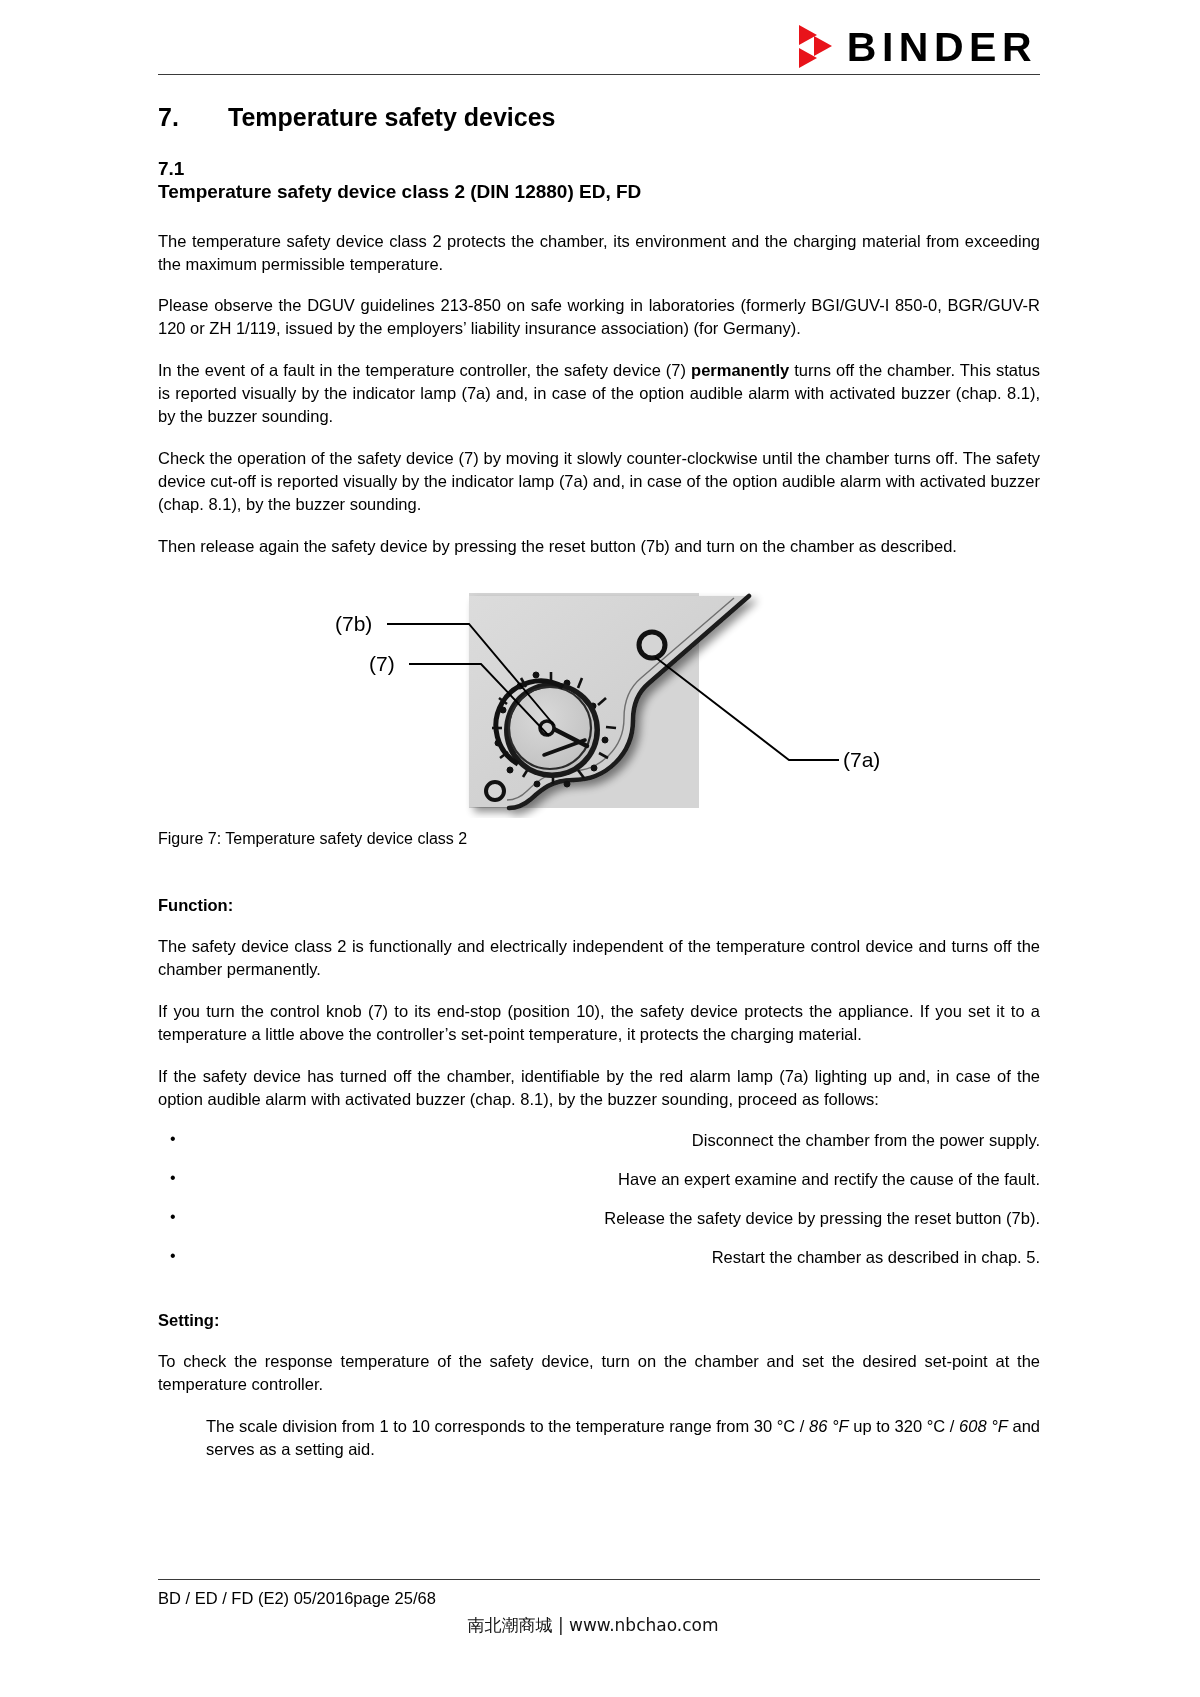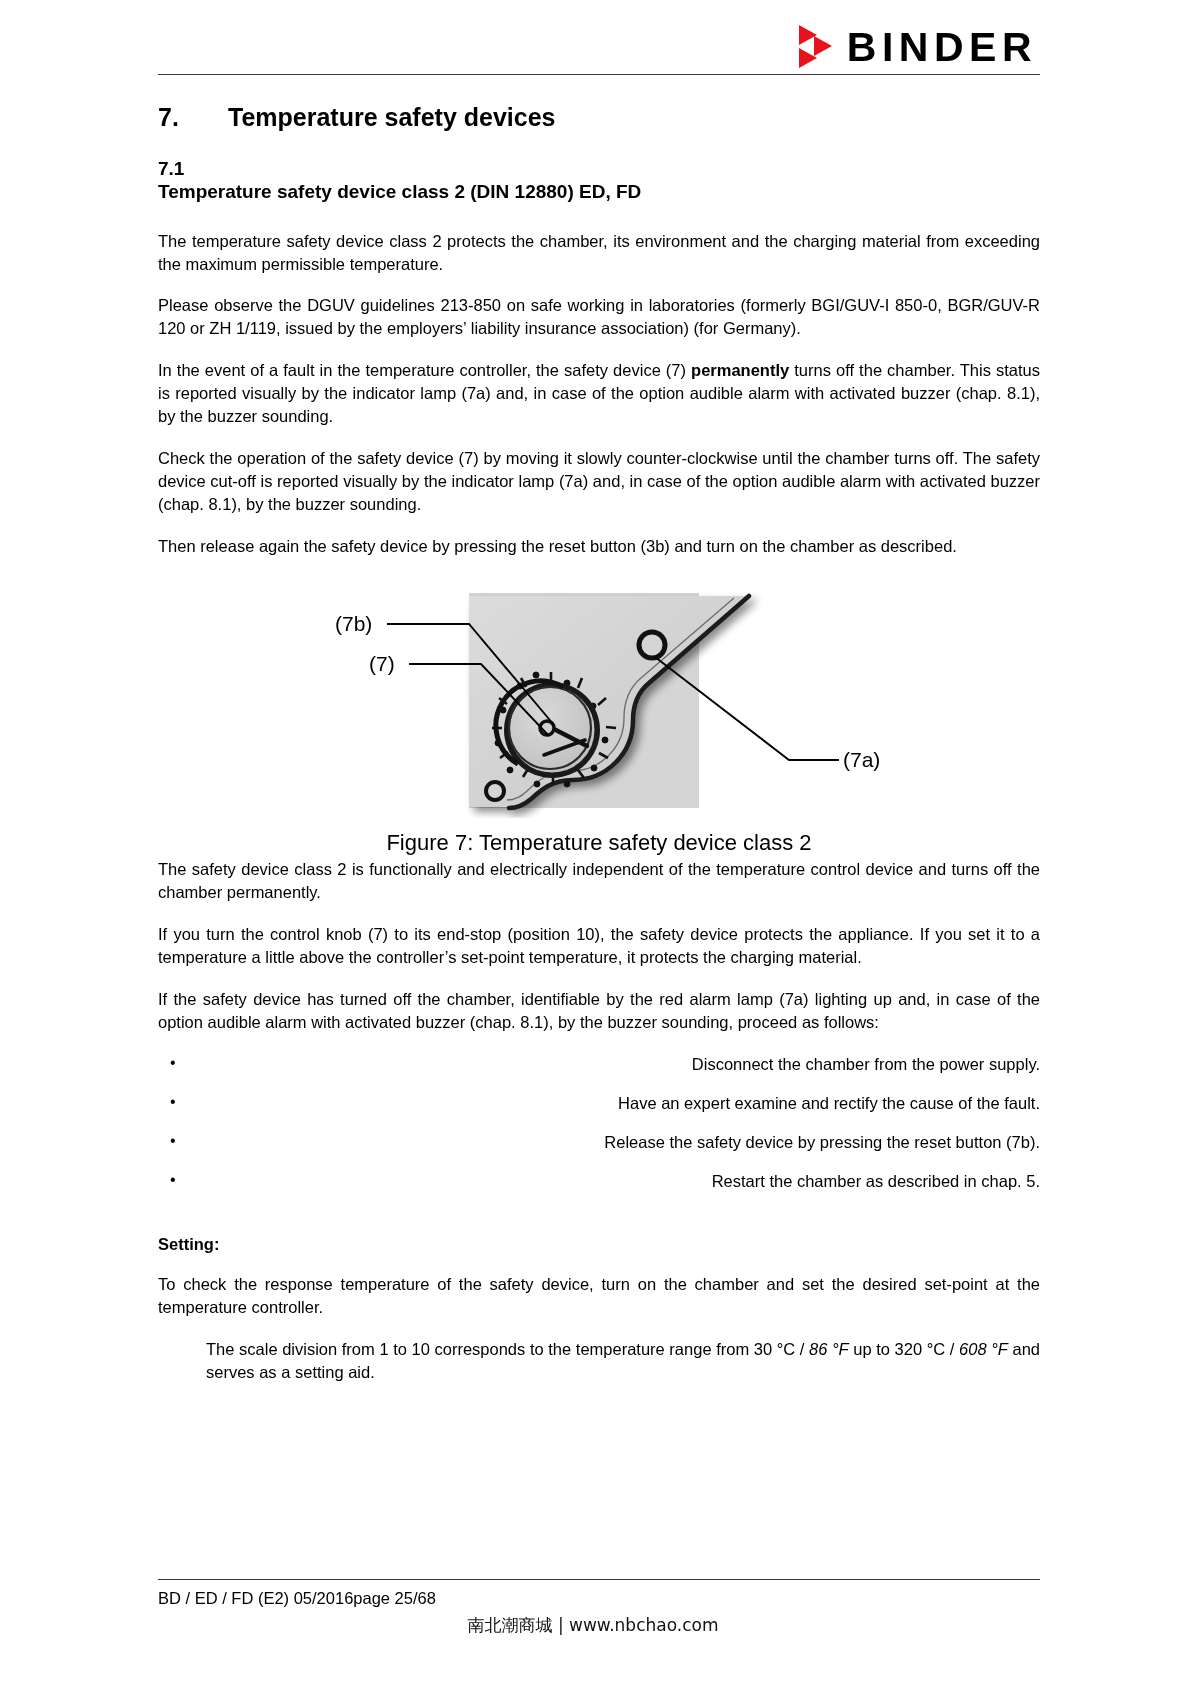--- a/index.html
+++ b/index.html
@@ -141,24 +141,24 @@
   
   .figure {
     margin: 30px 0 0 0;
     text-align: center;
   }
   .figure-art {
     display: block;
     margin: 0 auto;
   }
   .figure-caption {
-    font-size: 22px;
+    font-size: 16px;
     line-height: 1.39;
     margin-top: 10px;
-    text-align: center;
+    text-align: left;
   }
 
   
   .footer {
     position: absolute;
     left: 158px;
     right: 160px;
     bottom: 88px;
   }
   .footer-rule {
@@ -212,21 +212,21 @@
     <p class="body">The temperature safety device class 2 protects the chamber, its environment and the charging material from exceeding the maximum permissible temperature.</p>
 
     <p class="body">Please observe the DGUV guidelines 213-850 on safe working in laboratories (formerly BGI/GUV-I 850-0, BGR/GUV-R 120 or ZH 1/119, issued by the employers’ liability insurance association) (for Germany).</p>
 
     <p class="body">
       <span>In the event of a fault in the temperature controller, the safety device (7) </span><span class="bold">permanently</span><span> turns off the chamber. This status is reported visually by the indicator lamp (7a) and, in case of the option audible alarm with activated buzzer (chap. 8.1), by the buzzer sounding.</span>
     </p>
 
     <p class="body">Check the operation of the safety device (7) by moving it slowly counter-clockwise until the chamber turns off. The safety device cut-off is reported visually by the indicator lamp (7a) and, in case of the option audible alarm with activated buzzer (chap. 8.1), by the buzzer sounding.</p>
 
-    <p class="body">Then release again the safety device by pressing the reset button (3b) and turn on the chamber as described.</p>
+    <p class="body">Then release again the safety device by pressing the reset button (7b) and turn on the chamber as described.</p>
 
     <div class="figure">
       <svg class="figure-art" width="560" height="230" viewBox="0 0 560 230">
         <defs>
           <linearGradient id="panelgrad" x1="0" y1="0" x2="1" y2="1">
             <stop offset="0%" stop-color="#dcdcdc"></stop>
             <stop offset="100%" stop-color="#c8c8c8"></stop>
           </linearGradient>
           <radialGradient id="knobgrad" cx="40%" cy="35%" r="75%">
             <stop offset="0%" stop-color="#d9d9d9"></stop>
@@ -314,20 +314,21 @@
         </g>
 
         <text x="16" y="43" font-family="Liberation Sans, sans-serif" font-size="21" fill="#000">(7b)</text>
         <text x="50" y="83" font-family="Liberation Sans, sans-serif" font-size="21" fill="#000">(7)</text>
         <text x="524" y="179" font-family="Liberation Sans, sans-serif" font-size="21" fill="#000">(7a)</text>
       </svg>
 
       <div class="figure-caption">Figure 7: Temperature safety device class 2</div>
     </div>
 
+    <h3 class="sub" style="margin-top:44px;">Function:</h3>
     <p class="body">The safety device class 2 is functionally and electrically independent of the temperature control device and turns off the chamber permanently.</p>
     <p class="body">If you turn the control knob (7) to its end-stop (position 10), the safety device protects the appliance. If you set it to a temperature a little above the controller’s set-point temperature, it protects the charging material.</p>
     <p class="body">If the safety device has turned off the chamber, identifiable by the red alarm lamp (7a) lighting up and, in case of the option audible alarm with activated buzzer (chap. 8.1), by the buzzer sounding, proceed as follows:</p>
 
     <ul class="bullets">
       <li>Disconnect the chamber from the power supply.</li>
       <li>Have an expert examine and rectify the cause of the fault.</li>
       <li>Release the safety device by pressing the reset button (7b).</li>
       <li>Restart the chamber as described in chap. 5.</li>
     </ul>

